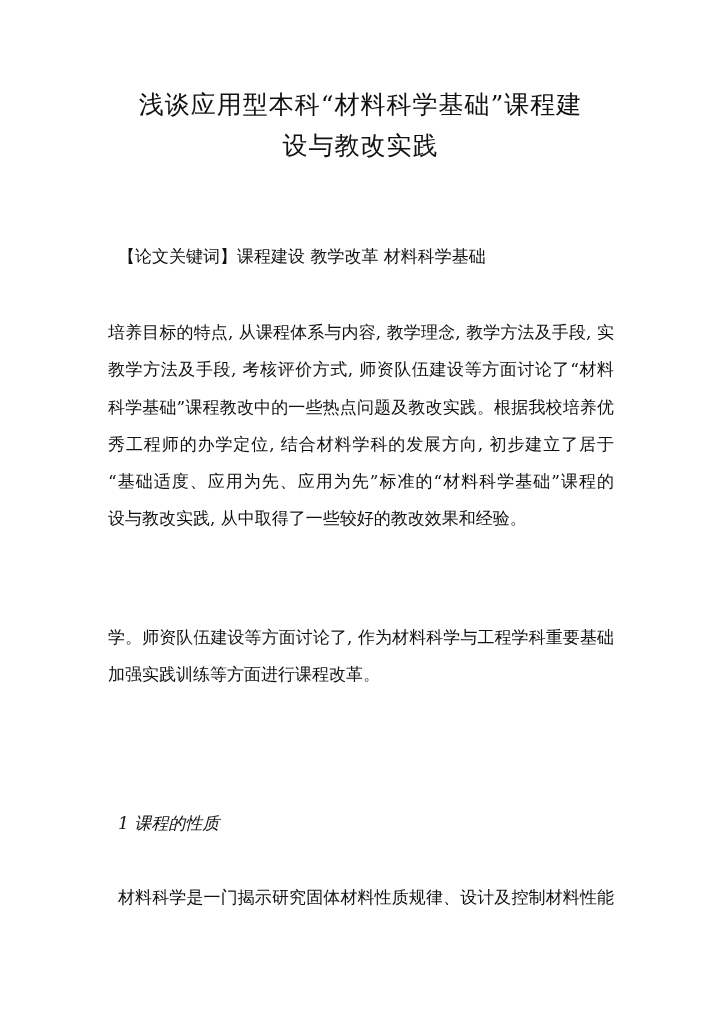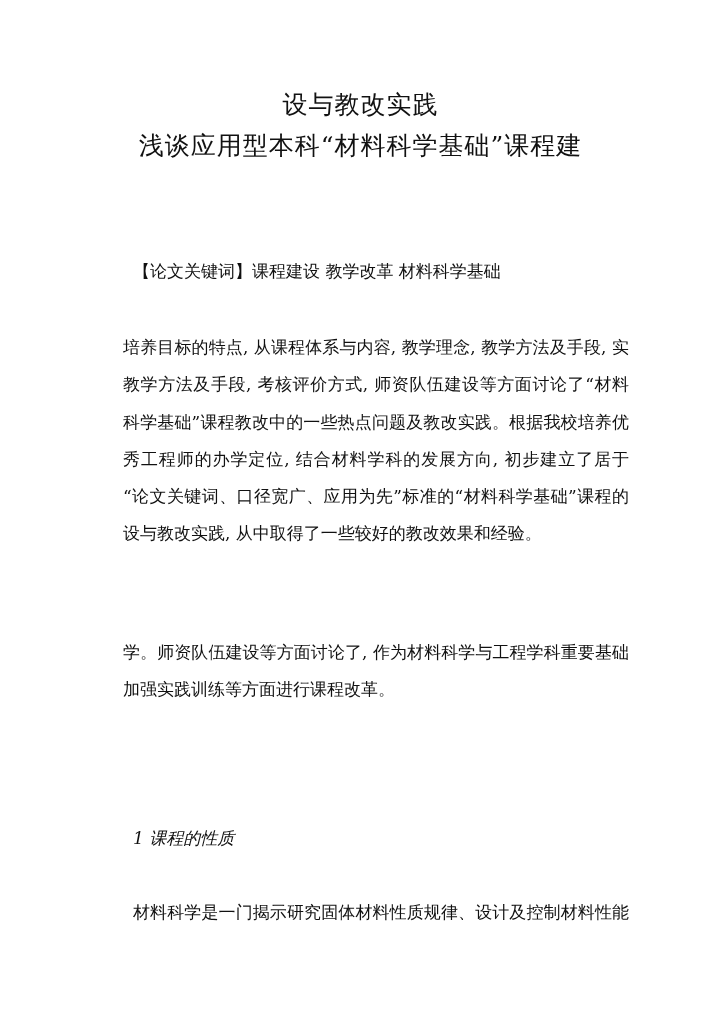--- a/index.html
+++ b/index.html
@@ -33,21 +33,21 @@
       margin: 0;
       font-weight: normal;
     }
     .title-line { display: block; white-space: nowrap; }
     .para {
       position: absolute;
       left: 108px;
       width: 506px;
       font-size: 17px;
       line-height: 37.3px;
-      margin: 15px;
+      margin: 0;
     }
     .line {
       display: block;
       white-space: nowrap;
       text-align: justify;
       text-align-last: justify;
       height: 37.3px;
     }
     .line.last { text-align-last: left; }
     .line.indent { padding-left: 10px; }
@@ -56,34 +56,34 @@
     .intro { top: 619px; }
     .section-heading { top: 805px; left: 118px; font-style: italic; }
     .body1 { top: 879px; }
   </style>
 </head>
 <body>
 
 <div class="page">
 
   <h1 class="title">
+    <span class="title-line">浅谈应用型本科“材料科学基础”课程建</span>
     <span class="title-line">设与教改实践</span>
-    <span class="title-line">浅谈应用型本科“材料科学基础”课程建</span>
   </h1>
 
   <div class="para keywords">
     <span class="line last indent">【论文关键词】课程建设  教学改革  材料科学基础</span>
   </div>
 
   <div class="para abstract">
     <span class="line">培养目标的特点, 从课程体系与内容, 教学理念, 教学方法及手段, 实</span>
     <span class="line">教学方法及手段, 考核评价方式, 师资队伍建设等方面讨论了“材料</span>
     <span class="line">科学基础”课程教改中的一些热点问题及教改实践。根据我校培养优</span>
     <span class="line">秀工程师的办学定位, 结合材料学科的发展方向, 初步建立了居于</span>
-    <span class="line">“论文关键词、口径宽广、应用为先”标准的“材料科学基础”课程的</span>
+    <span class="line">“基础适度、应用为先、应用为先”标准的“材料科学基础”课程的</span>
     <span class="line last">设与教改实践, 从中取得了一些较好的教改效果和经验。</span>
   </div>
 
   <div class="para intro">
     <span class="line">学。师资队伍建设等方面讨论了, 作为材料科学与工程学科重要基础</span>
     <span class="line last">加强实践训练等方面进行课程改革。</span>
   </div>
 
   <div class="para section-heading">
     <span class="line last">1  课程的性质</span>

